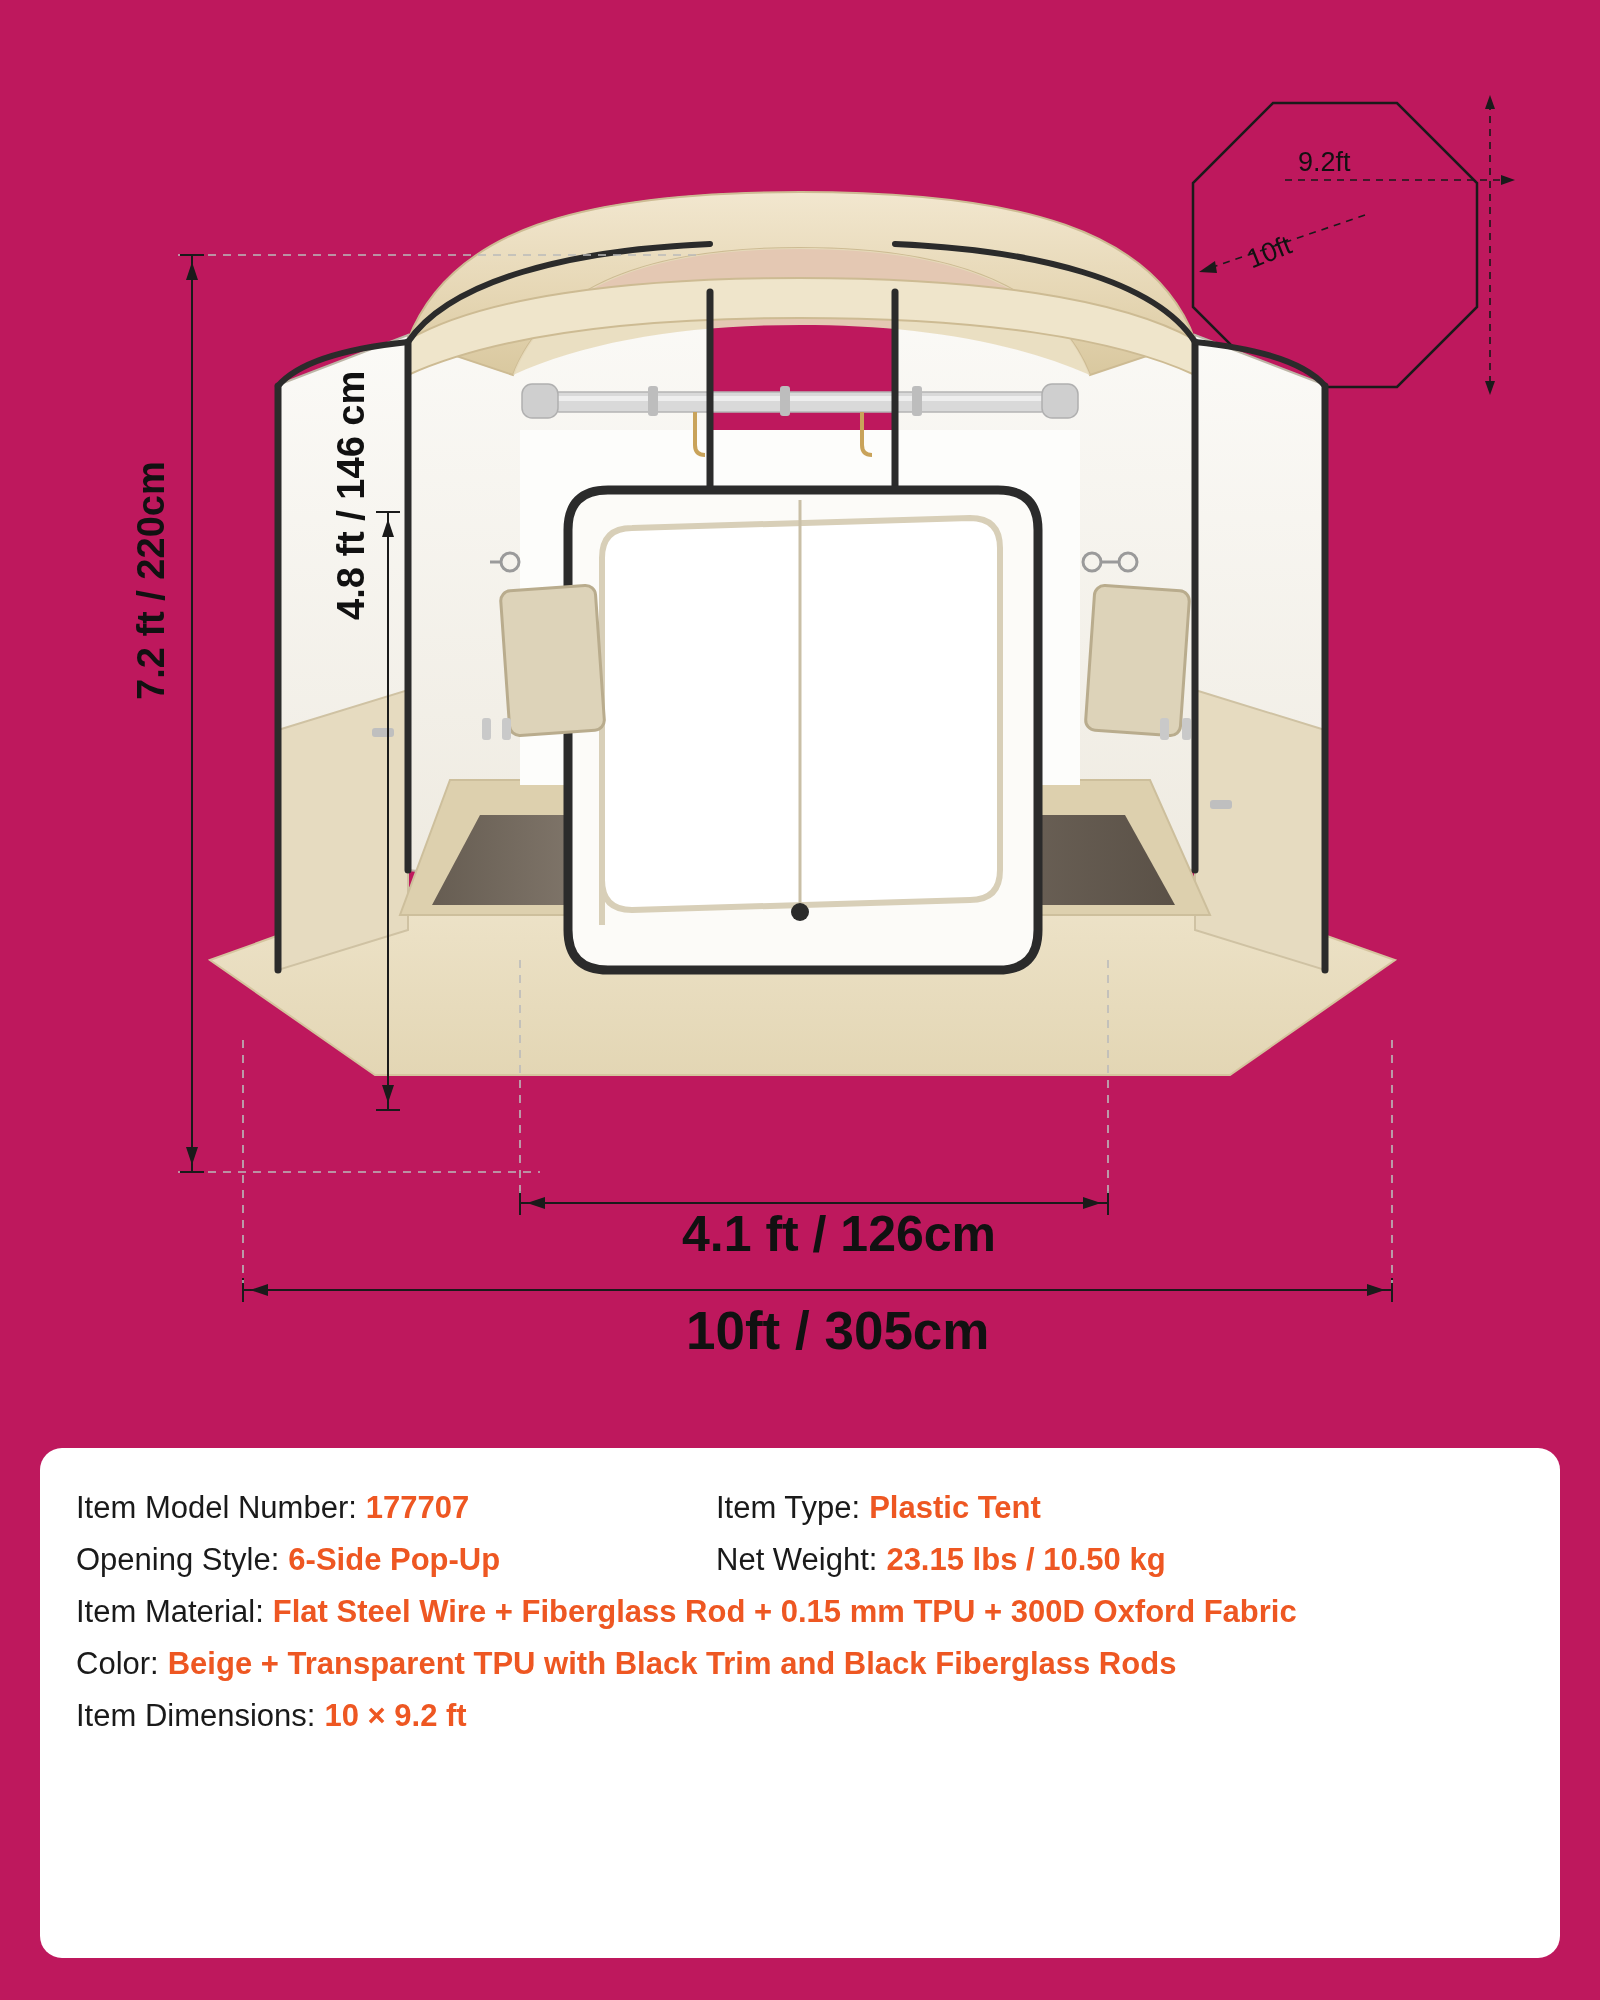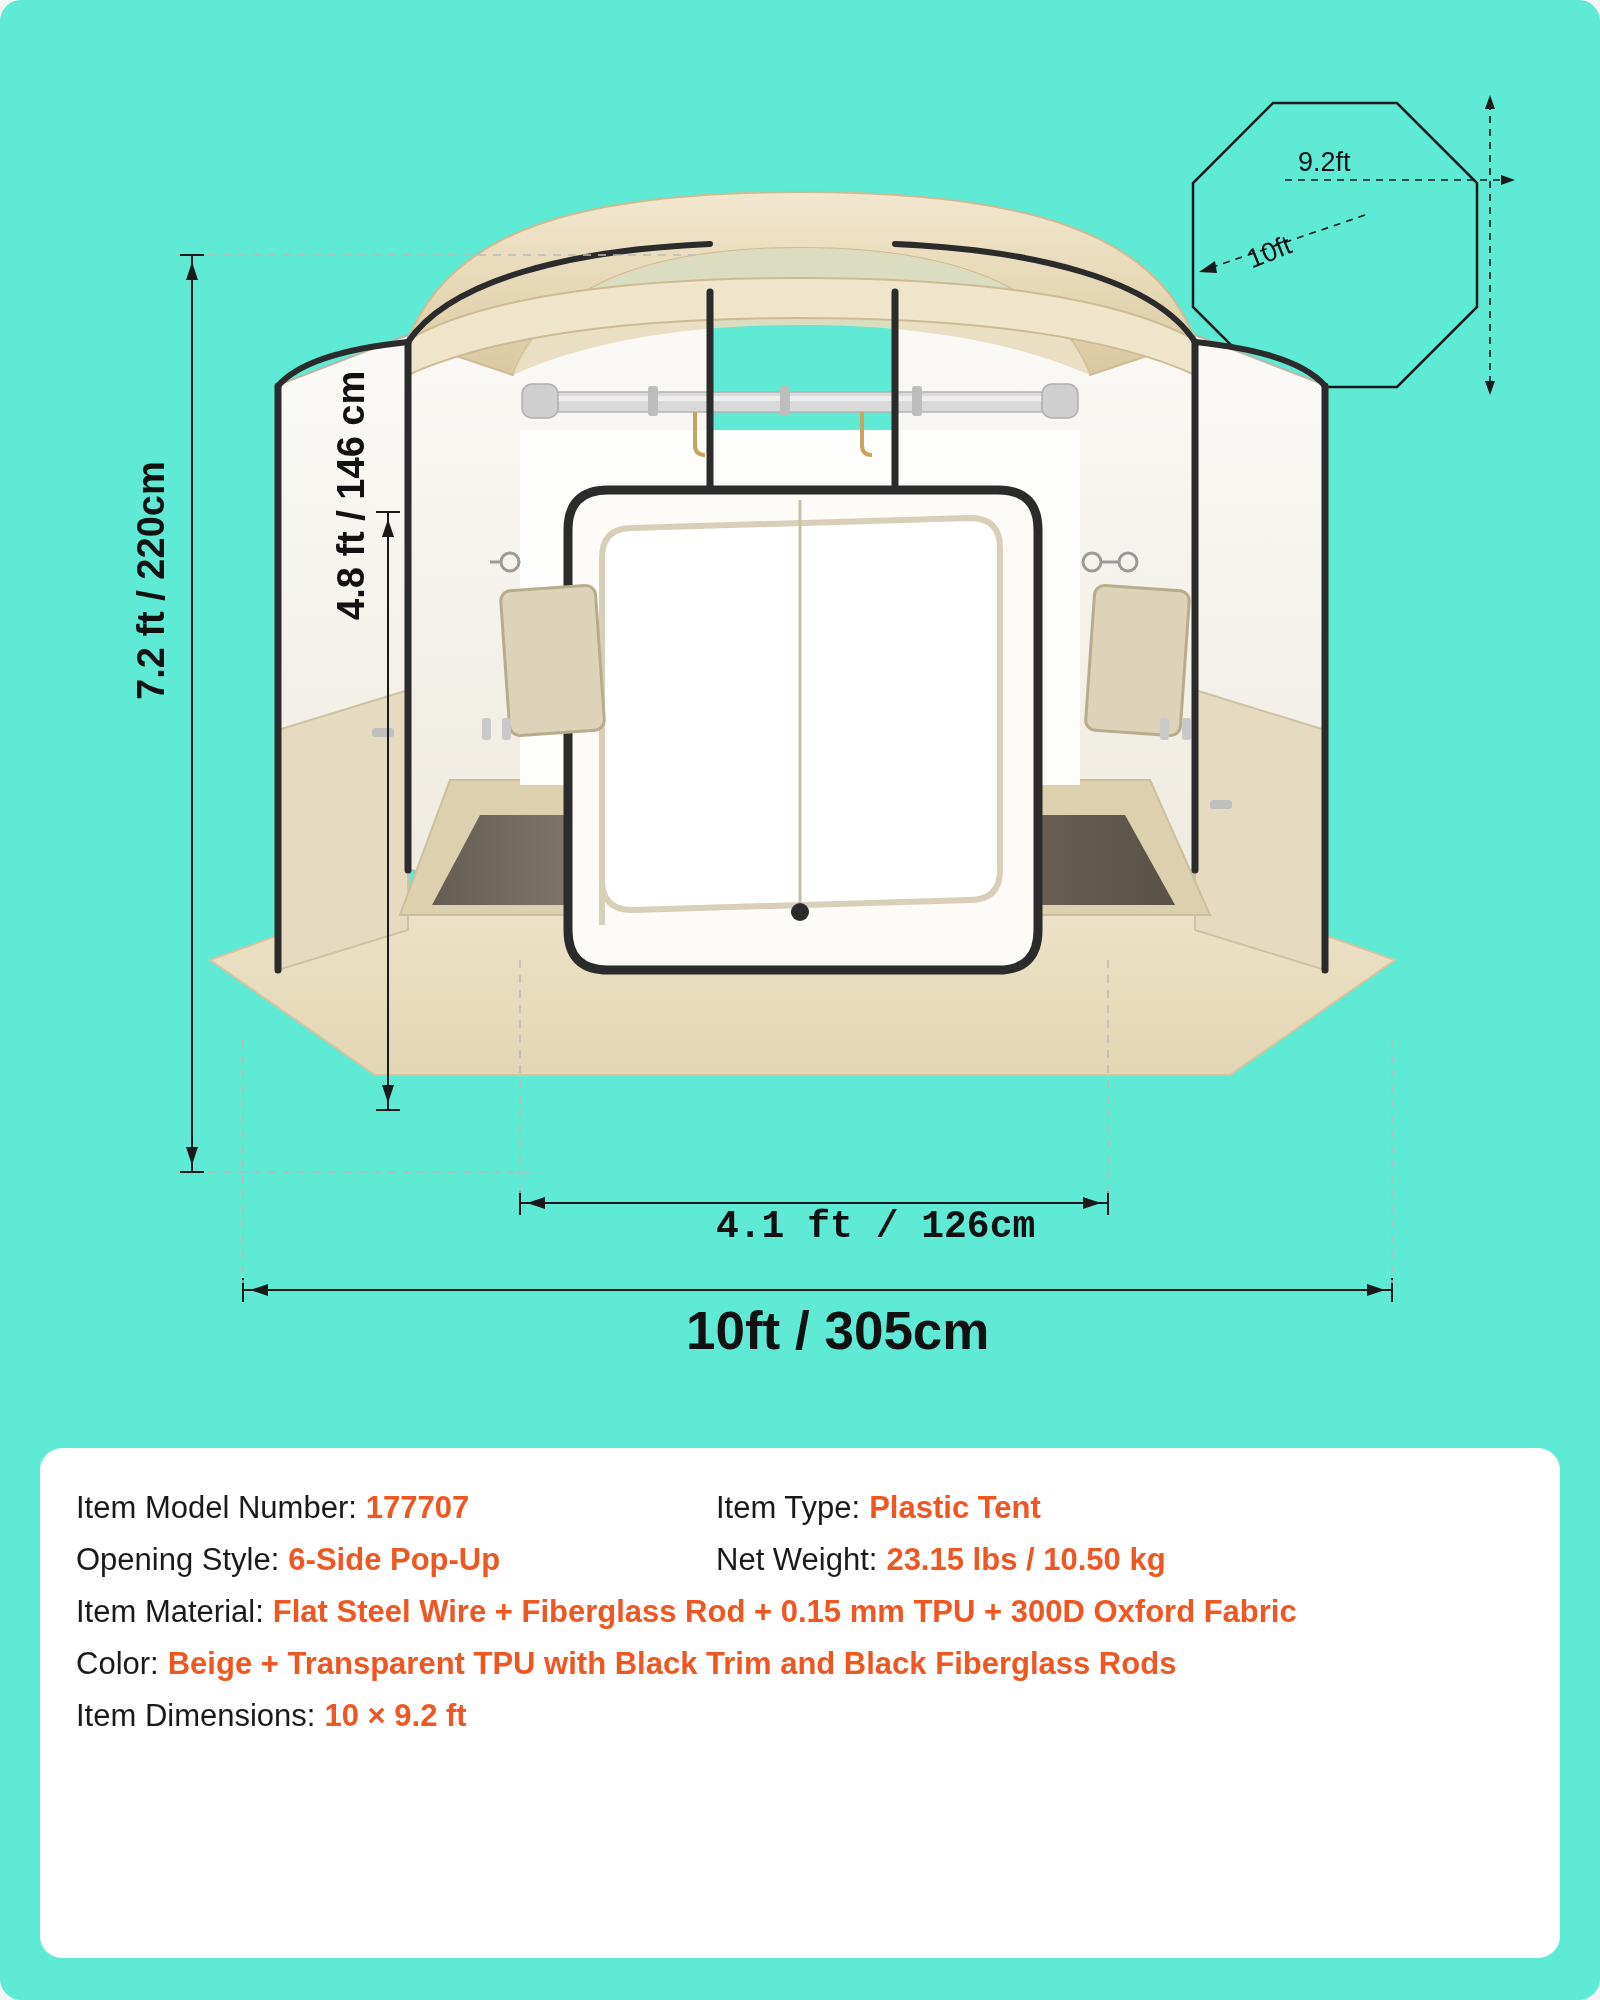--- a/index.html
+++ b/index.html
@@ -14,22 +14,21 @@
     -webkit-font-smoothing: antialiased;
     position: relative;
     overflow: hidden;
   }
 
   
   .page {
     position: relative;
     width: 1600px;
     height: 2000px;
-    background: #5eead4;
-    border-radius: 21px;
+    background: #be185d;
   }
 
   .diagram-area {
     position: absolute;
     left: 0;
     top: 0;
     width: 1600px;
     height: 1430px;
   }
 
@@ -78,24 +77,23 @@
     transform-origin: left top;
   }
   .dim-height-inner {
     left: 330px;
     top: 620px;
     font-size: 38px;
     transform: rotate(-90deg);
     transform-origin: left top;
   }
   .dim-door-width {
-    left: 716px;
+    left: 682px;
     top: 1205px;
-    font-size: 38px;
-    font-family: Liberation Mono, monospace;
+    font-size: 50px;
   }
   .dim-total-width {
     left: 686px;
     top: 1300px;
     font-size: 53px;
   }
 
   
   .spec-card {
     position: absolute;

